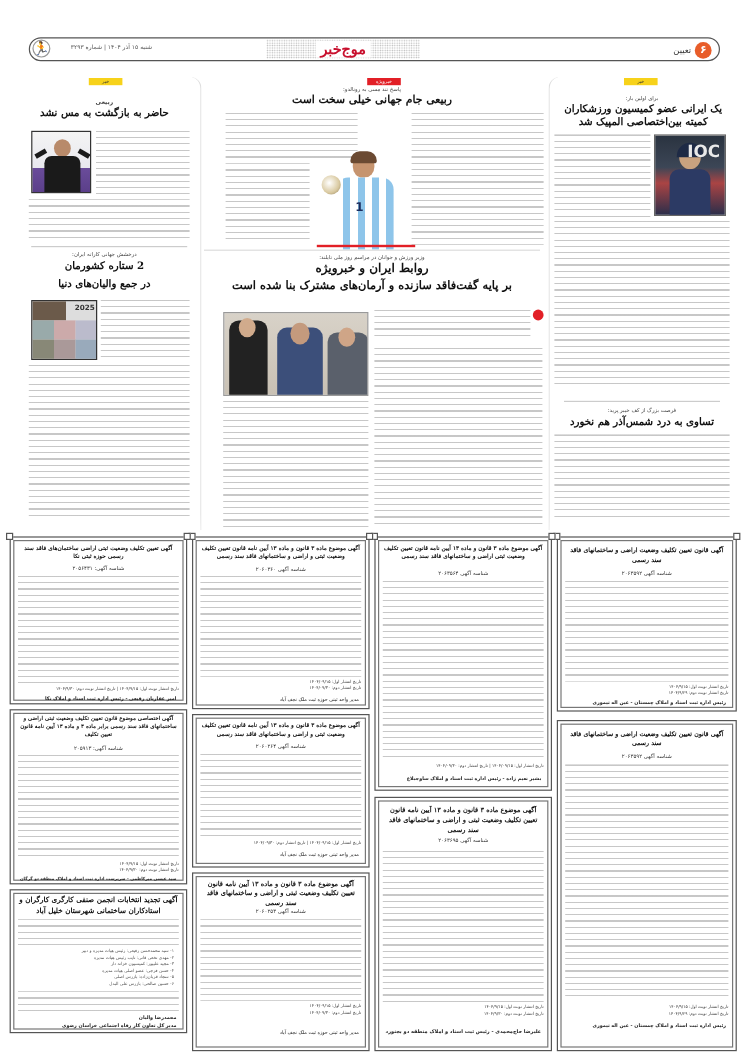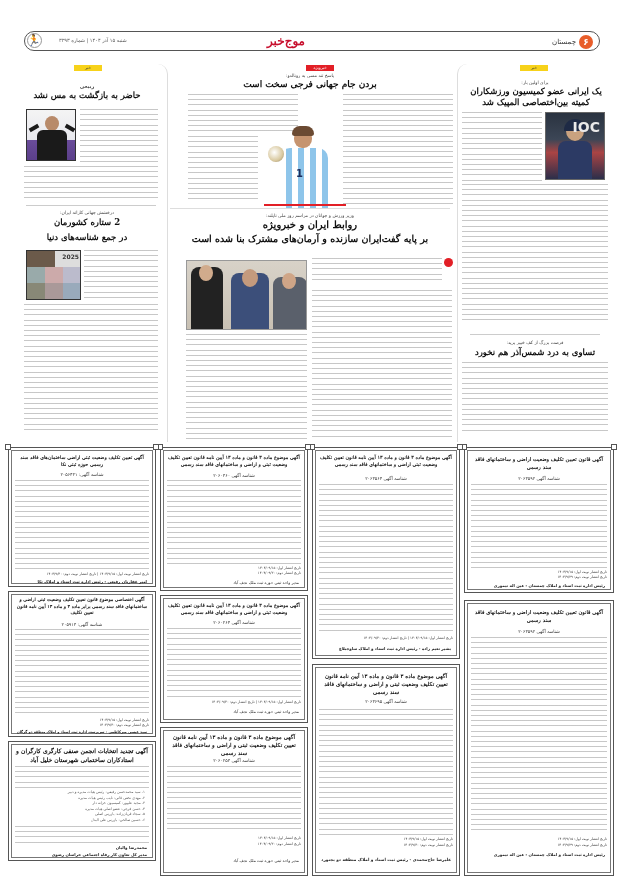--- a/index.html
+++ b/index.html
@@ -39,21 +39,21 @@
   .ad-num { position: absolute; left: 6px; right: 6px; text-align: center; font-size: 4.5px; color: #333; }
   .ad-body { position: absolute; left: 6px; right: 6px; }
   .ad-sign { position: absolute; right: 8px; font-size: 4px; color: #222; font-weight: bold; }
 </style>
 </head>
 <body>
 
 <div class="masthead">
   <div class="mh-section">
     <span class="mh-num">۶</span>
-    <span class="mh-section-label">چمستان</span>
+    <span class="mh-section-label">تعیین</span>
   </div>
   <div class="mh-logo-wrap">
     <span class="mh-logo">موج‌خبر</span>
   </div>
   <div class="mh-date">شنبه ۱۵ آذر ۱۴۰۴ | شماره ۳۲۹۳</div>
   <div class="mh-runner">🏃</div>
 </div>
 
 <div class="tag yellow" style="left:520px;top:65px;width:28px;">خبر</div>
 <div class="tag red" style="left:306px;top:65px;width:28px;">خبرویژه</div>
@@ -72,39 +72,39 @@
 </div>
 <div class="body-text lines" style="left:462px;top:112px;width:80px;height:70px;"><span style="opacity:0">با اعلام رئیس کمیته بین‌المللی المپیک (IOC)، ثریا آقایی ملزیکن برجسته بدمینتون ایران به عنوان یکی از پنج عضو جدید کمیسیون ورزشکاران IOC انتخاب شد. کرستی کاونتری رئیس کمیته بین‌المللی المپیک (IOC)، پنج عضو جدید کمیسیون ورزشکاران IOC را منصوب و انتصاب حاصل کرد که این</span></div>
 <div class="body-text lines" style="left:462px;top:184px;width:146px;height:138px;"><span style="opacity:0">کمیسیون به موقع برای بازی‌های المپیک زمستانی میلانو کورتینا ۲۰۲۶ به ترکیب کامل خود برسد. این پنج ورزشکار المپیکی عبارتند از ثریا آقایی (رشته بدمینتون از ایران)، حسین علیزه (رشته رولینگ فیلادلفی از عربستان)، شیخ صلاح سینه (رشته تکواندو از ساحل عاج)، اولوفیکه ایشوانایکه (رشته تنیس روی میز از نیجریه) و ماریانا ناجون (رشته شنا)... اعضای دیگری را برای اطمینان از نمایندگی متعادل در بین جنسیت‌ها، مناطق و ورزش‌ها در کمیسیون ورزشکاران IOC منصوب کند.</span></div>
 
 <div style="position:absolute;left:470px;top:334px;width:130px;height:0.7px;background:#ccc;"></div>
 <div class="kicker" style="left:460px;top:340px;width:150px;">فرصت بزرگ از کف خیبر پرید:</div>
 <div class="headline" style="left:460px;top:347px;width:150px;font-size:8.5px;">تساوی به درد شمس‌آذر هم نخورد</div>
 <div class="body-text lines" style="left:462px;top:362px;width:146px;height:70px;"><span style="opacity:0">خیبر خرم‌آباد فرصت بزرگ صعود به جمع مدعیان بالای جدول را در هفته دوازدهم از دست داد. دیدار تیم‌های فوتبال خیبر خرم‌آباد و شمس‌آذر قزوین در هفته دوازدهم لیگ برتر برگزار شد که با تساوی بدون گل دو تیم همراه بود. خیبر در دقیقه ۹۵ صاحب ضربه پنالتی شد اما شوت مهرداد قنبری به تیر دروازه قزوینی‌ها برخورد کرد تا شاگردان مان بهزاد زمین سه امتیاز حساس دیدار خانگی را اینگونه از دست بدهند. خیبر با این تساوی ۱۶ امتیازی شد تا موقتاً در رده ششم قرار بگیرد. شمس‌آذر نیز با ۱۰ امتیاز در رده یازدهم باقی ماند.</span></div>
 
 <div class="kicker" style="left:165px;top:73px;width:290px;">پاسخ تند مسی به رونالدو:</div>
-<div class="headline" style="left:165px;top:79px;width:290px;font-size:9px;">بردن جام جهانی فرجی سخت است</div>
+<div class="headline" style="left:165px;top:79px;width:290px;font-size:9px;">ربیعی جام جهانی خیلی سخت است</div>
 
 <div class="body-text lines" style="left:343px;top:94px;width:110px;height:110px;"><span style="opacity:0">ستاره آرژانتینی پاسخ تندی به اظهارات اخیر کریستیانو رونالدو داد و گفت بردن جام جهانی خیلی سخت است. لیونل مسی با شفافیت کامل به اظهارات اخیر ستاره پرتغالی پاسخ داد. رونالدو ادعا کرده بود که بردن جام جهانی آنقدرها هم سخت نیست اما اسطوره آرژانتینی با استدلال و دلایل منطقی روایت کرد که چرا این جام دشوارترین افتخار در فوتبال است.</span></div>
 <div class="body-text lines" style="left:188px;top:94px;width:110px;height:40px;"><span style="opacity:0">جهانی خیلی شانس را با یار بودم و با اینکه برابر هلند و فرانسه برتر بودیم اما در نهایت کار به ضربات پنالتی کشیده شد. در این ضربات دیبو مارتینز را داشتیم که سبب پیروزی ما شد. اما ممکن است در پنالتی برنده نشوید و واقعاً بردن این جام سخت است. وی با اشاره به گواردیولا گفت: من از همه مربیان بهتر و بی‌نظیر است و ما در بارسلونا داشتیم. از سال ۲۰۰۸ تا ۲۰۱۹ آنها با هم ۱۴ جام از جمله دو قهرمانی لیگ قهرمانان اروپا به دست آوردند.</span></div>
 <div class="body-text lines" style="left:188px;top:136px;width:70px;height:66px;"></div>
 
 <div style="position:absolute;left:270px;top:128px;width:72px;height:80px;">
   <div style="position:absolute;left:24px;top:0;width:18px;height:20px;border-radius:50% 50% 45% 45%;background:#c6946f;"></div>
   <div style="position:absolute;left:22px;top:-2px;width:22px;height:10px;border-radius:11px 11px 3px 3px;background:#6b4a32;"></div>
   <div style="position:absolute;left:10px;top:20px;width:48px;height:60px;border-radius:10px 10px 0 0;background:repeating-linear-gradient(90deg,#ffffff 0 6px,#8ec5ea 6px 12px);"></div>
   <div style="position:absolute;left:26px;top:40px;font-size:10px;font-weight:bold;color:#1b2c5c;">1</div>
   <div style="position:absolute;left:-2px;top:18px;width:16px;height:16px;border-radius:50%;background:radial-gradient(circle at 40% 40%,#fff,#d9c9a0 60%,#8a7b5a);"></div>
 </div>
 <div style="position:absolute;left:264px;top:204px;width:82px;height:2px;background:#e21f26;"></div>
 <div style="position:absolute;left:170px;top:208px;width:280px;height:0.6px;background:#ddd;"></div>
 
 <div class="kicker" style="left:165px;top:213px;width:290px;">وزیر ورزش و جوانان در مراسم روز ملی تایلند:</div>
 <div class="headline" style="left:165px;top:219px;width:290px;font-size:10px;">روابط ایران و خبرویژه</div>
-<div class="headline" style="left:165px;top:233px;width:290px;font-size:9.5px;">بر پایه گفت‌ایران سازنده و آرمان‌های مشترک بنا شده است</div>
+<div class="headline" style="left:165px;top:233px;width:290px;font-size:9.5px;">بر پایه گفت‌فاقد سازنده و آرمان‌های مشترک بنا شده است</div>
 
 <div style="position:absolute;left:444px;top:258px;width:9px;height:9px;border-radius:50%;background:#e21f26;"></div>
 <div class="body-text lines" style="left:312px;top:258px;width:130px;height:26px;"><span style="opacity:0">وزیر ورزش و جوانان به نمایندگی از دولت جمهوری اسلامی ایران در مراسم روز ملی تایلند شرکت کرد و گفت: روابط ایران و تایلند بر پایه گفت‌وگوی سازنده و آرمان‌های مشترک بنا شده است.</span></div>
 <div class="body-text lines" style="left:312px;top:290px;width:140px;height:150px;"><span style="opacity:0">جشن روز ملی تایلند در آستانه هفتادمین سالگرد دیپلماتیک ایران و تایلند با حضور سفرا، نمایندگان و شخصیت‌های دیپلماتیک کشورهای جهان در محل سفارتخانه این کشور در تهران برگزار شد. احمد دنیامالی وزیر ورزش و جوانان به نمایندگی از دولت جمهوری اسلامی ایران در این مراسم حضور داشت.</span></div>
 
 <div class="photo" style="left:186px;top:260px;width:121px;height:70px;background:linear-gradient(180deg,#d8d2c8 0%,#c9c1b4 100%);border-color:#999;">
   <div style="position:absolute;left:4px;top:6px;width:32px;height:64px;border-radius:8px 8px 0 0;background:#222;"></div>
   <div style="position:absolute;left:12px;top:4px;width:14px;height:16px;border-radius:50%;background:#d1ab8c;"></div>
   <div style="position:absolute;left:44px;top:12px;width:38px;height:58px;border-radius:8px 8px 0 0;background:#3c4f7a;"></div>
   <div style="position:absolute;left:55px;top:8px;width:16px;height:18px;border-radius:50%;background:#c49a7d;"></div>
@@ -123,21 +123,21 @@
   <div style="position:absolute;left:10px;top:20px;width:30px;height:32px;border-radius:6px 6px 0 0;background:#1a1a1a;"></div>
   <div style="position:absolute;left:2px;top:16px;width:10px;height:4px;background:#1a1a1a;transform:rotate(-30deg);"></div>
   <div style="position:absolute;left:38px;top:16px;width:10px;height:4px;background:#1a1a1a;transform:rotate(30deg);"></div>
 </div>
 <div class="body-text lines" style="left:80px;top:109px;width:78px;height:54px;"><span style="opacity:0">محمد ربیعی با عذرخواهی از هواداران تیم فوتبال مس رفسنجان از حضور در این تیم صرف‌نظر کرد. پیرو اخبار رسول خطیبی از مس رفسنجان، مدیران این باشگاه برای هدایت این تیم گزینه‌ها را بررسی کردند و با محمد ربیعی وارد مذاکره شدند. پیگیری‌ها نشان می‌دهد با توجه به مسئله بومی پنجره نقل و انتقالاتی مس رفسنجان و برگزاری جلسه‌هایی که این مربی توسط باشگاه وی با عذرخواهی از هواداران این تیم و مدیران این باشگاه از حضور مجدد در مس رفسنجان صرف‌نظر کرد. مس رفسنجان با هفت امتیاز قعرنشین جدول لیگ برتر فوتبال است.</span></div>
 <div class="body-text lines" style="left:24px;top:166px;width:134px;height:36px;"></div>
 
 <div style="position:absolute;left:26px;top:205px;width:130px;height:0.6px;background:#ccc;"></div>
 <div class="kicker" style="left:12px;top:210px;width:150px;">درخشش جهانی کاراته ایران:</div>
 <div class="headline" style="left:12px;top:217px;width:150px;font-size:8.5px;">2 ستاره کشورمان</div>
-<div class="headline" style="left:12px;top:232px;width:150px;font-size:8.5px;">در جمع شناسه‌های دنیا</div>
+<div class="headline" style="left:12px;top:232px;width:150px;font-size:8.5px;">در جمع والیان‌های دنیا</div>
 
 <div class="photo" style="left:26px;top:250px;width:55px;height:50px;background:#ddd;border:1.5px solid #333;">
   <div style="position:absolute;left:0;top:0;width:28px;height:16px;background:#6b5a4a;"></div>
   <div style="position:absolute;right:1px;top:2px;font-size:6px;font-weight:bold;color:#333;">2025</div>
   <div style="position:absolute;left:0;top:16px;width:18px;height:16px;background:#9aa;"></div>
   <div style="position:absolute;left:18px;top:16px;width:18px;height:16px;background:#caa;"></div>
   <div style="position:absolute;left:36px;top:16px;width:19px;height:16px;background:#bbc;"></div>
   <div style="position:absolute;left:0;top:32px;width:18px;height:18px;background:#887;"></div>
   <div style="position:absolute;left:18px;top:32px;width:18px;height:18px;background:#a99;"></div>
   <div style="position:absolute;left:36px;top:32px;width:19px;height:18px;background:#9ab;"></div>

